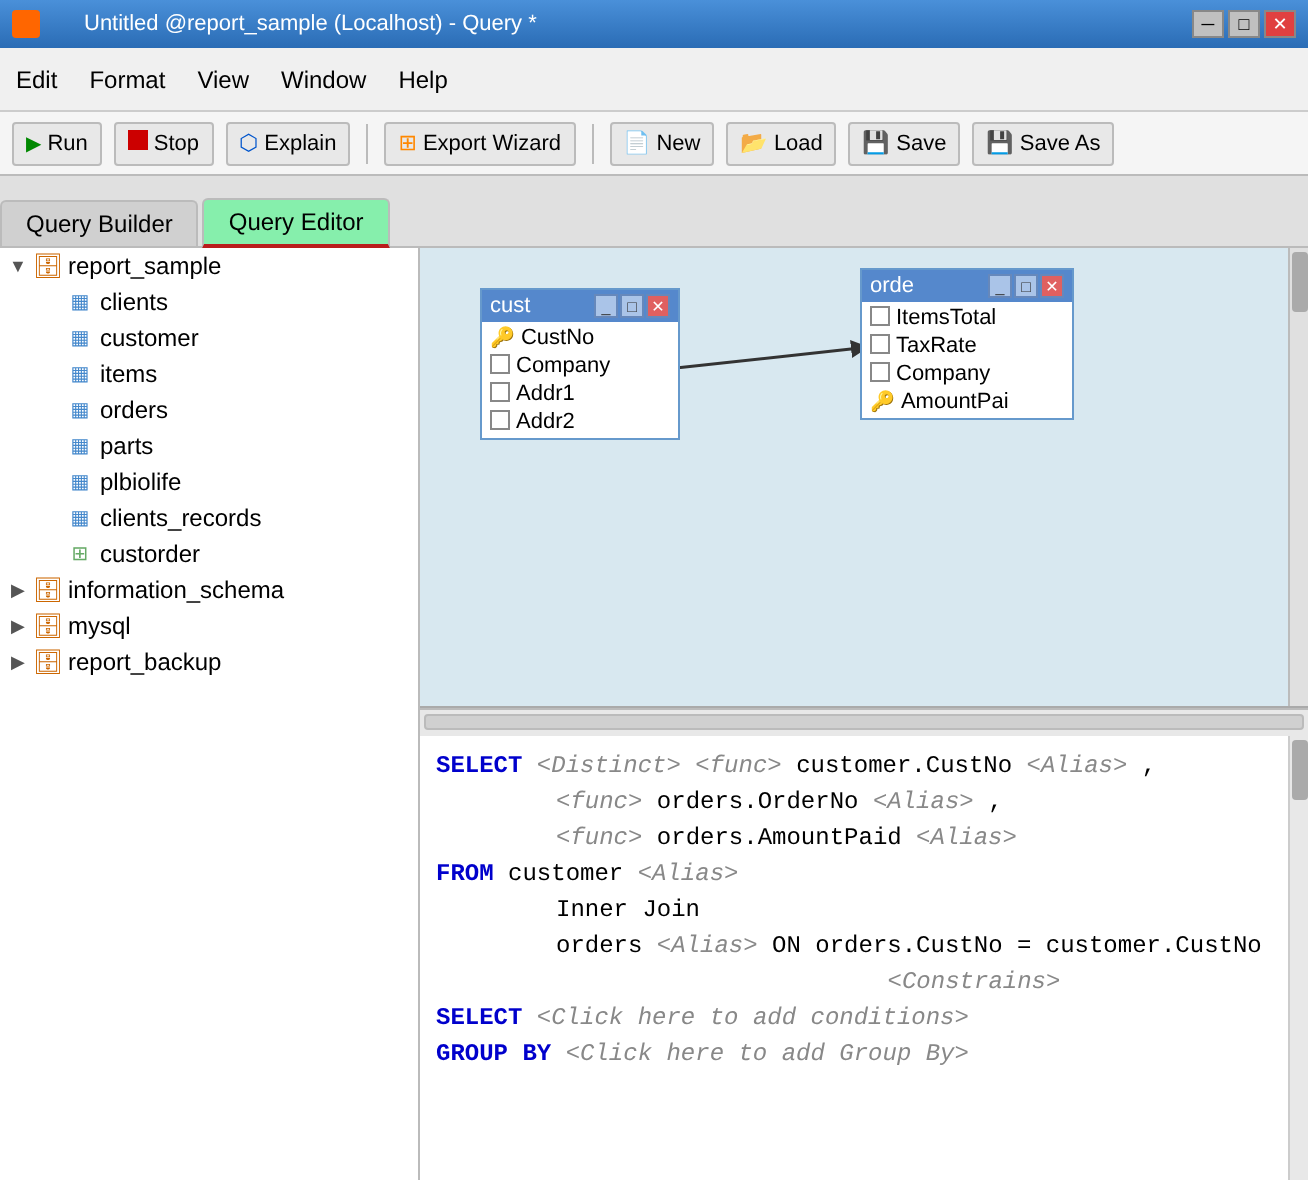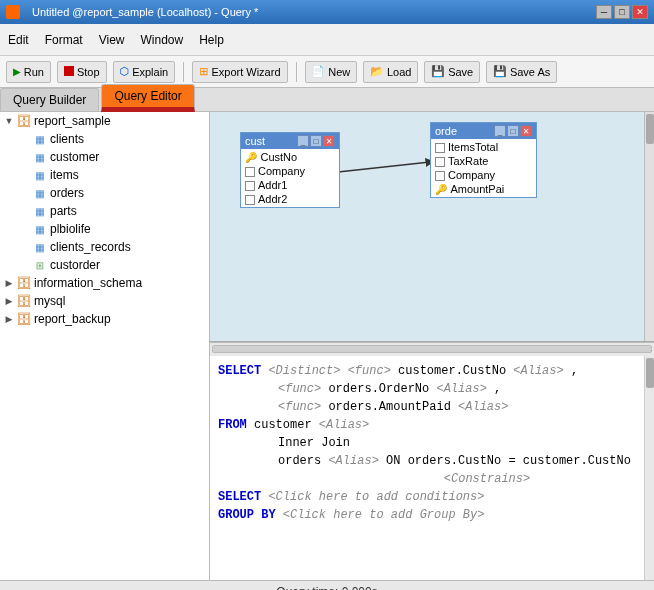--- a/index.html
+++ b/index.html
@@ -18,21 +18,21 @@
       color: white;
       padding: 3px 6px;
       display: flex;
       align-items: center;
       justify-content: space-between;
       height: 24px;
     }
     .title-bar-left {
       display: flex;
       align-items: center;
-      gap: 12px;
+      gap: 22px;
       font-size: 11px;
     }
     .title-bar-icon {
       width: 14px;
       height: 14px;
       background: #ff6600;
       border-radius: 2px;
       display: inline-block;
     }
     .title-bar-controls {
@@ -108,36 +108,36 @@
     .icon-wizard { color: #ff8800; }
     .icon-new { color: #228822; font-size: 11px; }
     .icon-load { color: #cc8800; font-size: 11px; }
     .icon-save { color: #2255aa; font-size: 11px; }
 
     
     .tabs-row {
       display: flex;
       background: #e0e0e0;
       border-bottom: 1px solid #bbb;
-      height: 24px;
+      height: 36px;
       align-items: flex-end;
     }
     .tab {
       padding: 4px 12px;
       border: 1px solid #bbb;
       border-bottom: none;
       background: #d0d0d0;
       cursor: pointer;
       font-size: 12px;
       margin-right: 2px;
       border-radius: 3px 3px 0 0;
     }
     .tab.active {
-      background: #f97316;
-      border-bottom: 5px solid #b91c1c;
+      background: #86efac;
+      border-bottom: 2px solid #b91c1c;
       z-index: 1;
       margin-bottom: -1px;
     }
 
     
     .main-content {
       display: flex;
       height: calc(590px - 24px - 20px - 32px - 24px - 22px);
     }
 
@@ -225,21 +225,21 @@
       justify-content: center;
       cursor: pointer;
       color: #333;
     }
     .diag-btn.close { background: #e06060; color: white; }
     .diagram-table-body {
       padding: 1px 0;
     }
     .diagram-field {
       display: flex;
-      align-items: flex-end;
+      align-items: flex-start;
       padding: 1px 4px;
       gap: 3px;
       font-size: 11px;
     }
     .field-checkbox {
       width: 10px;
       height: 10px;
       border: 1px solid #888;
       background: white;
       display: inline-block;

